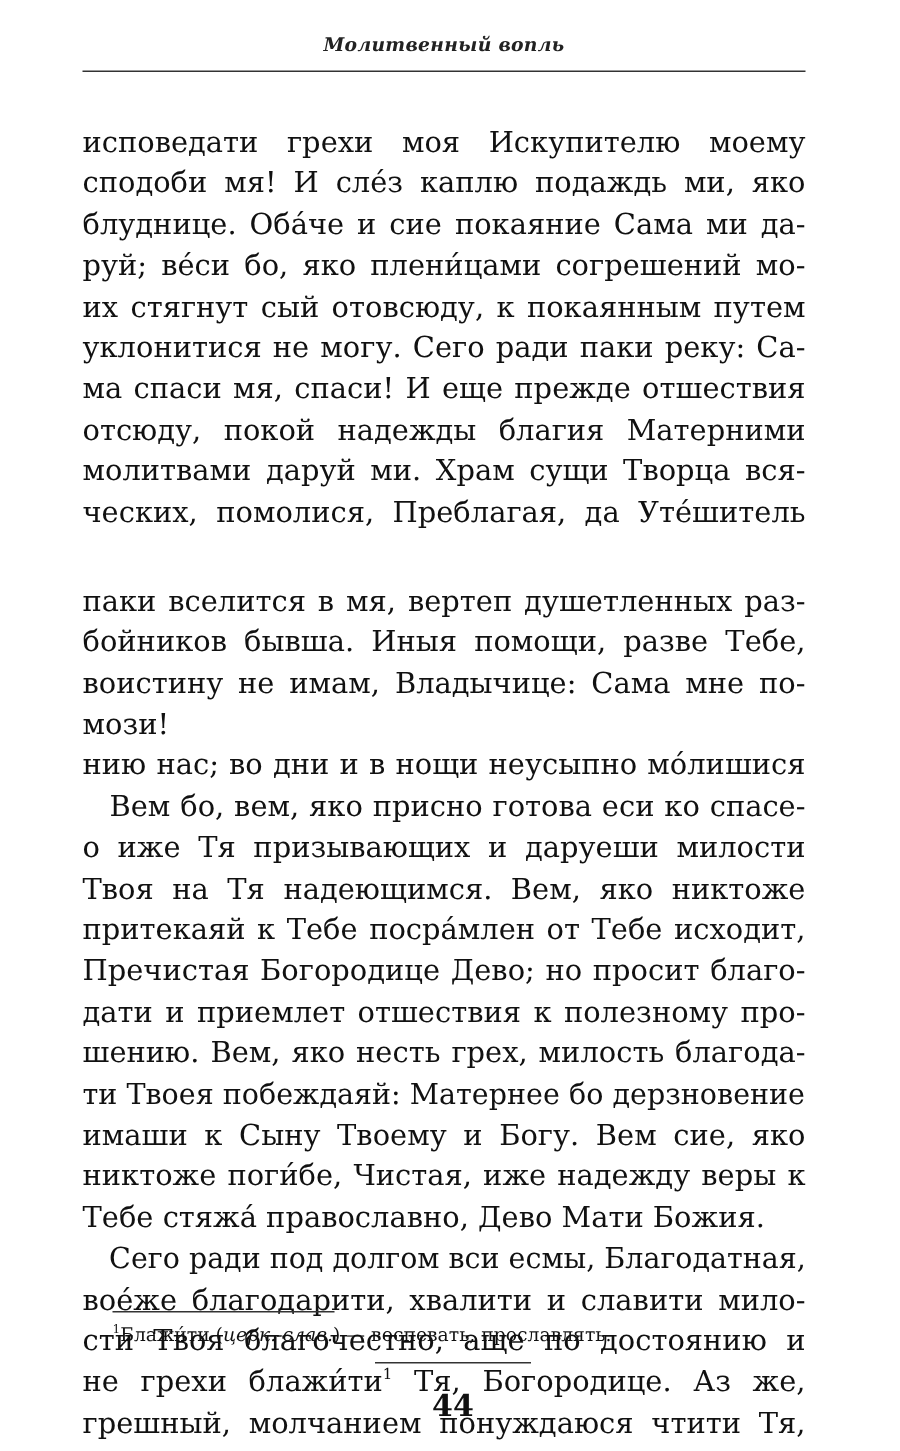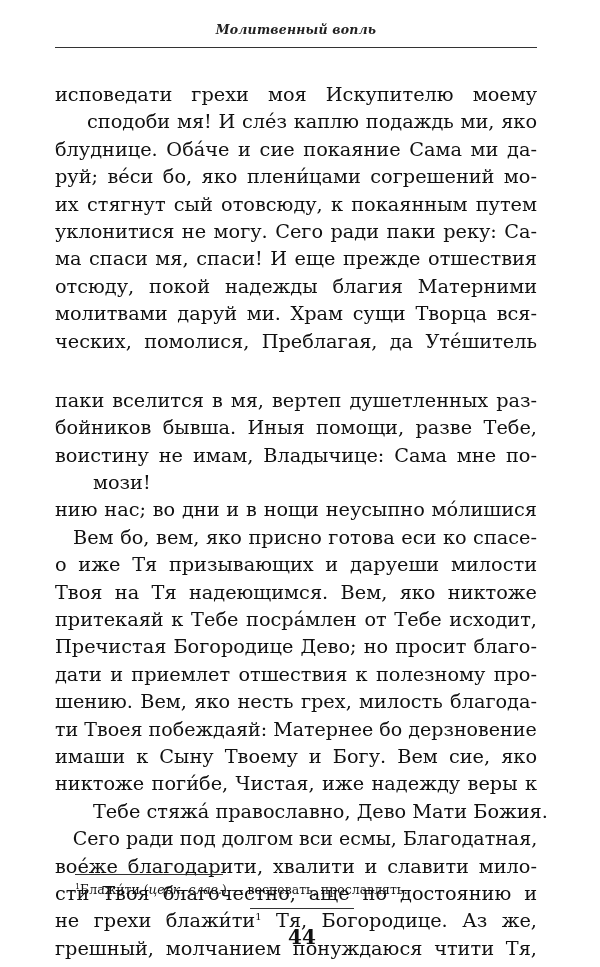--- a/index.html
+++ b/index.html
@@ -56,21 +56,20 @@
       line-height: 27.4px;
       font-family: "DejaVu Serif", "Liberation Serif", serif;
       font-size: 19.3px;
       white-space: nowrap;
       text-align: justify;
       text-align-last: justify;
       transform-origin: left center;
     }
     .line.last {
       text-align-last: left;
-      margin-left: 38px;
     }
     .line.indent {
       padding-left: 18px;
     }
     .sup {
       font-size: 10px;
       vertical-align: super;
       line-height: 0;
     }
     .fn-rule {
@@ -117,21 +116,21 @@
   </style>
 </head>
 <body>
 
 <div class="page">
   <div class="running-head">Молитвенный вопль</div>
   <div class="head-rule"></div>
 
   <div class="body-text">
     <span class="line" style="display: block; margin-top: 18px;">исповедати грехи моя Искупителю моему</span>
-    <span class="line" style="display: block; margin-left: 32px;">сподоби мя! И сле́з каплю подаждь ми, яко</span>
+    <span class="line" style="display: block;">сподоби мя! И сле́з каплю подаждь ми, яко</span>
     <span class="line" style="display: block;">блуднице. Оба́че и сие покаяние Сама ми да-</span>
     <span class="line" style="display: block;">руй; ве́си бо, яко плени́цами согрешений мо-</span>
     <span class="line" style="display: block;">их стягнут сый отовсюду, к покаянным путем</span>
     <span class="line" style="display: block;">уклонитися не могу. Сего ради паки реку: Са-</span>
     <span class="line" style="display: block;">ма спаси мя, спаси! И еще прежде отшествия</span>
     <span class="line" style="display: block;">отсюду, покой надежды благия Матерними</span>
     <span class="line" style="display: block;">молитвами даруй ми. Храм сущи Творца вся-</span>
     <span class="line" style="display: block;">ческих, помолися, Преблагая, да Уте́шитель</span>
     <span class="line" style="display: block; margin-top: 32px;">паки вселится в мя, вертеп душетленных раз-</span>
     <span class="line" style="display: block;">бойников бывша. Иныя помощи, разве Тебе,</span>

